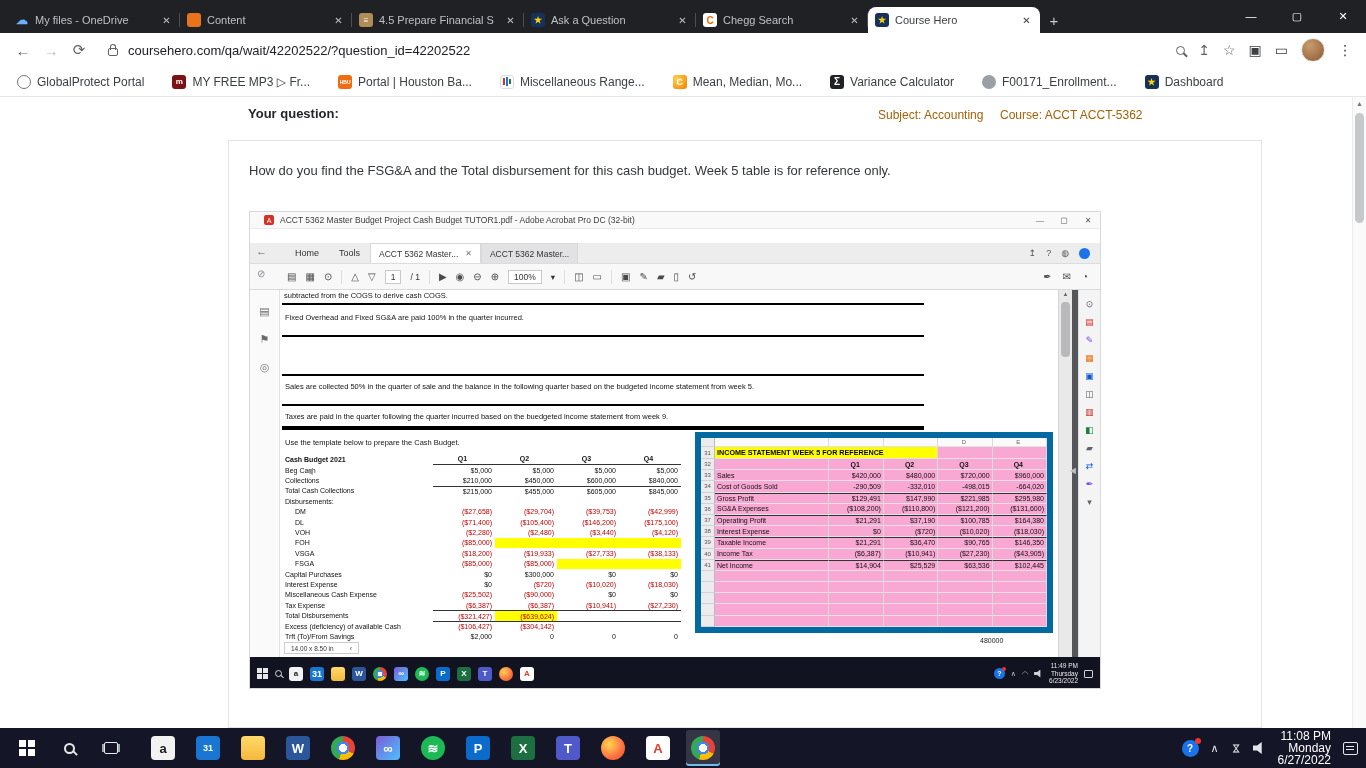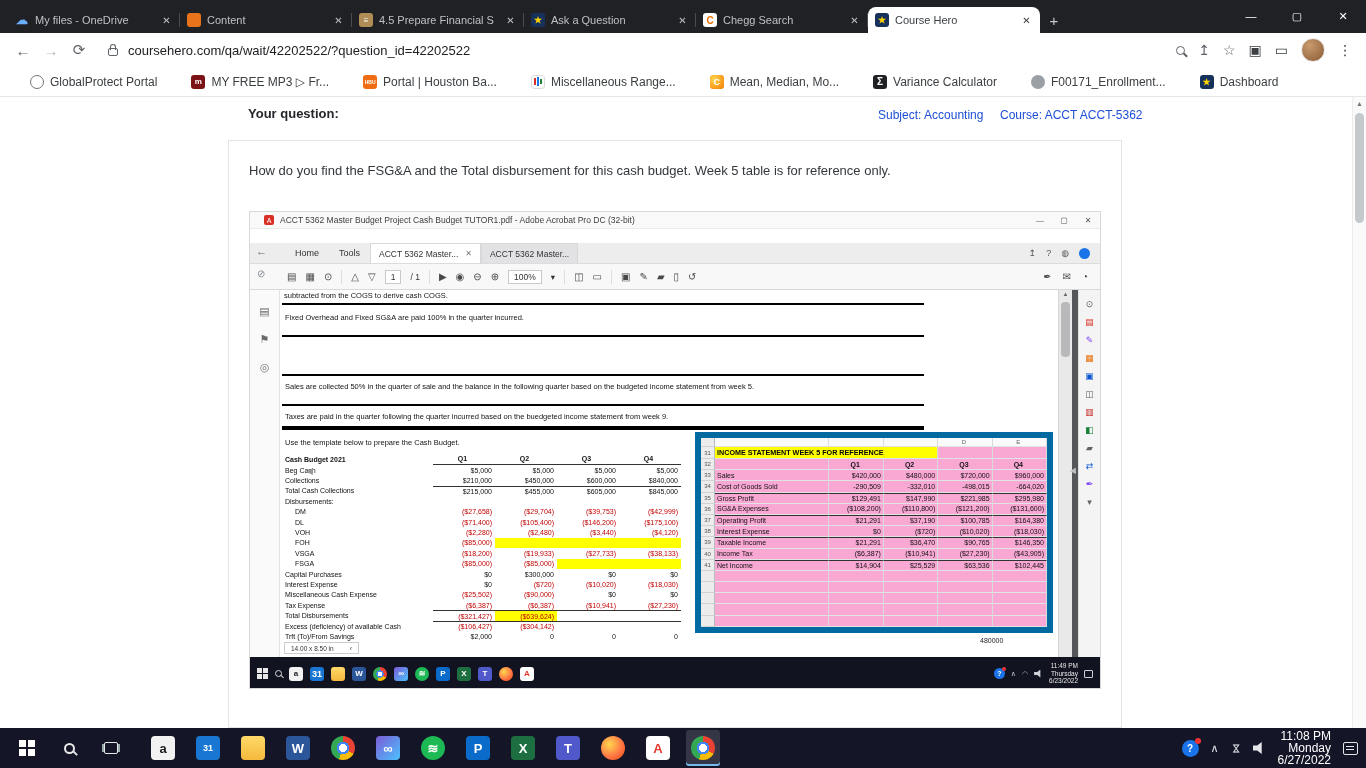--- a/index.html
+++ b/index.html
@@ -31,45 +31,45 @@
 .lock::before{content:"";position:absolute;top:-5px;left:1px;width:4px;height:5px;border:1.5px solid #5f6368;border-bottom:none;border-radius:3px 3px 0 0}
 .url{font-size:13px;color:#202124;margin-left:8px;white-space:nowrap}
 .addr-right{margin-left:auto;display:flex;align-items:center;gap:13px;padding-right:4px}
 .mag{width:9px;height:9px;border:1.6px solid #5f6368;border-radius:50%;position:relative;flex:none}
 .mag::after{content:"";position:absolute;width:5px;height:1.6px;background:#5f6368;transform:rotate(45deg);right:-4px;bottom:-2px}
 .a-ic{color:#5f6368;font-size:14px}
 .a-ic.dark{color:#3c4043}
 .avatar{width:24px;height:24px;border-radius:50%;background:radial-gradient(circle at 35% 30%,#c89b6d,#8a5a35);border:1.5px solid #e8eaed}
 
 
-.bkbar{position:absolute;left:0;top:67px;width:100%;height:30px;background:#fff;border-bottom:1px solid #e4e7eb;display:flex;align-items:center;padding-left:21px;gap:16px}
+.bkbar{position:absolute;left:0;top:67px;width:100%;height:30px;background:#fff;border-bottom:1px solid #e4e7eb;display:flex;align-items:center;padding-left:8px;gap:10px}
 .bk{display:flex;align-items:center;gap:6px;font-size:12px;color:#3c4043;padding:0 9px;height:22px;white-space:nowrap}
 .bi{width:14px;height:14px;border-radius:3px;display:flex;align-items:center;justify-content:center;font-size:8px;font-weight:700;color:#fff;flex:none}
 .bi-globe{border:1.5px solid #70757a;border-radius:50%;background:transparent}
 .bi-m{background:#7a1216}
 .bi-hbu{background:#f06c12;font-size:5px}
 .bi-bars{background:#fff;border:1px solid #ddd}
 .bi-bars i{display:inline-block;width:2px;height:7px;background:#d93025;margin:0 .5px}
 .bi-bars i:nth-child(2){height:9px;background:#1a73e8}
 .bi-bars i:nth-child(3){height:5px;background:#188038}
 .bi-calc{background:radial-gradient(circle at 30% 30%,#ffd54f,#f57c00);color:#fff;font-size:9px}
 .bi-sigma{background:#202124;font-size:10px}
 .bi-gray{background:#9aa0a6;border-radius:50%}
 .bi-ch{background:#16325c;color:#ffd200;font-size:9px}
 
 
 .content{position:absolute;left:0;top:97px;width:100%;height:631px;background:#fff}
 .pg-scroll{position:absolute;right:0;top:0;width:14px;height:100%;background:#fafafa;border-left:1px solid #ececec}
 .pg-arrow{display:block;text-align:center;font-size:7px;color:#777;padding-top:3px}
 .pg-thumb{position:absolute;top:16px;left:2px;width:9px;height:110px;background:#c6c9cc;border-radius:5px}
 .qhead{position:absolute;left:248px;top:9px;font-size:13px;font-weight:700;color:#24262b}
-.qmeta{position:absolute;top:11px;font-size:12px;color:#1d4ed8}
+.qmeta{position:absolute;top:11px;font-size:12px;color:#a16207}
 .qmeta.subj{left:878px}
 .qmeta.crs{left:1000px}
-.card{position:absolute;left:228px;top:43px;width:894px;height:588px;border:1px solid #e4e4e4;background:#fff}
+.card{position:absolute;left:228px;top:43px;width:1034px;height:588px;border:1px solid #e4e4e4;background:#fff}
 .qtext{position:absolute;left:20px;top:22px;font-size:13px;color:#33373b}
 
 
 .shot{position:absolute;left:20px;top:70px;width:852px;height:478px;border:1px solid #d8d8d8;background:#fff;overflow:hidden}
 .ac-title{position:absolute;left:0;top:0;width:100%;height:17px;background:#f9f9fa;border-bottom:1px solid #ebebeb;display:flex;align-items:center;padding-left:14px}
 .pdficon{width:10px;height:10px;background:#d93025;border-radius:2px;color:#fff;font-size:7px;display:flex;align-items:center;justify-content:center;flex:none}
 .ttext{font-size:8.5px;color:#404040;margin-left:6px;white-space:nowrap}
 .awc{margin-left:auto;display:flex;height:100%}
 .awc span{width:24px;display:flex;align-items:center;justify-content:center;font-size:8px;color:#555}
 .ac-menu{position:absolute;left:0;top:17px;width:100%;height:14px;background:#fcfcfd;display:flex;align-items:center;padding-left:41px}

